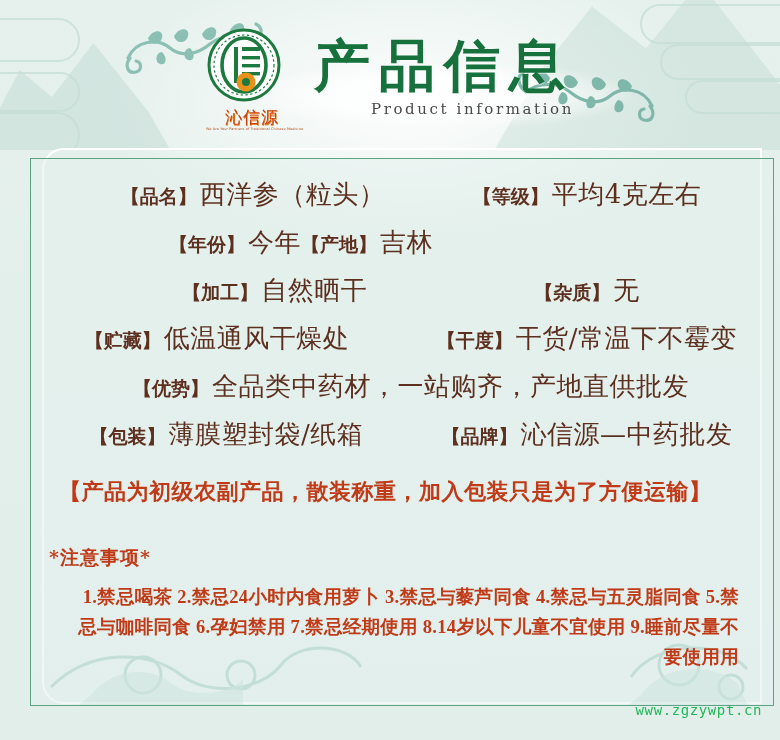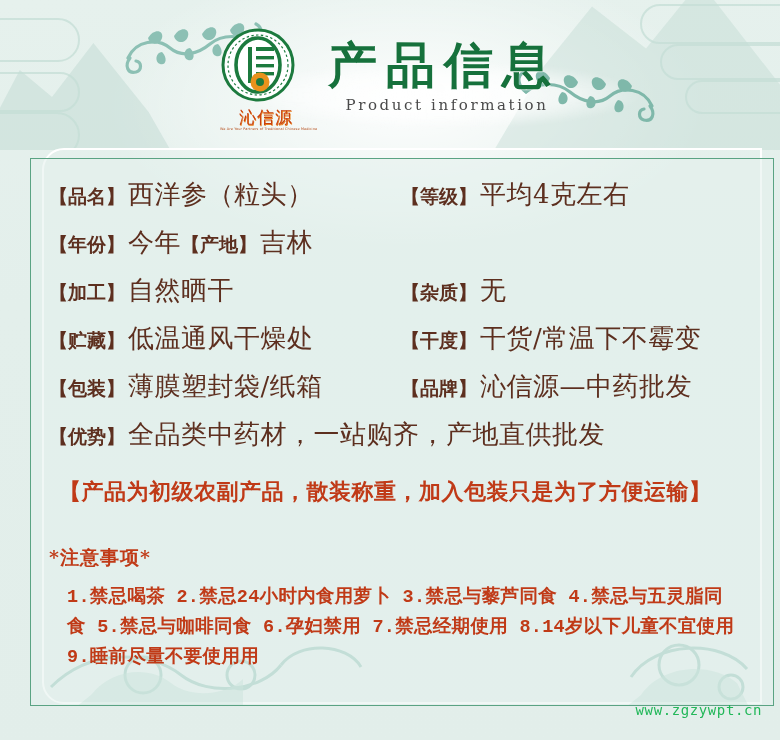--- a/index.html
+++ b/index.html
@@ -79,28 +79,28 @@
   .logo-sub {
     text-align:center; margin-top:2px;
     font-size:3.4px; color:#b2440f; letter-spacing:0.15px;
     transform:scale(1.0); line-height:1;
     white-space:nowrap;
   }
 
   .title-block { margin-top:4px; }
   .title-cn {
     font-family:"DejaVu Serif","Liberation Serif",serif;
-    font-size:49px; font-weight:bold; color:#16713c;
+    font-size:56px; font-weight:bold; color:#16713c;
     letter-spacing:9px; line-height:1.05;
     text-shadow:0 1px 0 rgba(255,255,255,0.6);
   }
   .title-en {
     font-family:"DejaVu Serif","Liberation Serif",serif;
     font-size:15px; color:#4a4a4a; letter-spacing:2.6px;
-    text-align:center; margin-top:5px; padding-left:6px;
+    text-align:right; margin-top:5px; padding-left:6px;
   }
 
   
   .panel-outer {
     position:absolute; left:42px; top:148px; right:18px; bottom:36px;
     border:2px solid #ffffff;
     border-radius:22px 0 0 22px;
     pointer-events:none;
   }
   .panel {
@@ -110,21 +110,21 @@
     background:rgba(228,241,236,0.55);
     overflow:hidden;
   }
   .panel-deco { position:absolute; bottom:-6px; left:0; width:100%; height:120px; opacity:0.55; pointer-events:none; }
 
   .rows {
     position:relative;
     padding:18px 0 0 18px;
     z-index:2;
   }
-  .row { display:flex; align-items:baseline; height:48px; }
+  .row { display:flex; align-items:baseline; height:48px;justify-content:center; }
   .cell { display:flex; align-items:baseline; }
   .cell.c1 { width:352px; }
   .cell.c2 { }
   .row.full .cell.c1 { width:auto; }
 
   .label {
     font-family:"DejaVu Serif","Liberation Serif",serif;
     font-size:19px; font-weight:bold; color:#5d2f1f;
     white-space:nowrap; letter-spacing:0;
   }
@@ -138,25 +138,25 @@
     font-family:"DejaVu Serif","Liberation Serif",serif;
     font-size:22px; font-weight:bold; color:#c03a17;
     margin:12px 0 0 28px; letter-spacing:0.5px; position:relative; z-index:2;
   }
   .caution-title {
     font-family:"DejaVu Serif","Liberation Serif",serif;
     font-size:19px; font-weight:bold; color:#c03a17;
     margin:38px 0 0 18px; letter-spacing:1px; position:relative; z-index:2;
   }
   .caution-body {
-    font-family:Liberation Mono, monospace;
+    font-family:Liberation Serif, serif;
     font-size:18.5px; font-weight:bold; color:#c03a17;
     margin:12px 34px 0 36px; line-height:1.62;
     letter-spacing:0.3px; position:relative; z-index:2;
-    text-align:left;
+    text-align:right;
   }
 
   .watermark {
     position:absolute; right:18px; bottom:22px;
     font-family:"DejaVu Sans Mono","Liberation Mono",monospace;
     font-size:14px; color:#18b552; letter-spacing:0.6px;
     opacity:0.95;
   }
 </style>
 </head>
@@ -306,35 +306,35 @@
         <div class="cell c1">
           <span class="label">【贮藏】</span>
           <span class="value">低温通风干燥处</span>
         </div>
         <div class="cell c2">
           <span class="label">【干度】</span>
           <span class="value">干货/常温下不霉变</span>
         </div>
       </div>
 
+      <div class="row full">
+        <div class="cell c1">
+          <span class="label">【优势】</span>
+          <span class="value">全品类中药材，一站购齐，产地直供批发</span>
+        </div>
+      </div>
+
       <div class="row">
         <div class="cell c1">
           <span class="label">【包装】</span>
           <span class="value">薄膜塑封袋/纸箱</span>
         </div>
         <div class="cell c2">
           <span class="label">【品牌】</span>
           <span class="value">沁信源—中药批发</span>
-        </div>
-      </div>
-
-      <div class="row full">
-        <div class="cell c1">
-          <span class="label">【优势】</span>
-          <span class="value">全品类中药材，一站购齐，产地直供批发</span>
         </div>
       </div>
 
     </div>
 
     <div class="note-red">【产品为初级农副产品，散装称重，加入包装只是为了方便运输】</div>
 
     <div class="caution-title">*注意事项*</div>
     <div class="caution-body">1.禁忌喝茶 2.禁忌24小时内食用萝卜 3.禁忌与藜芦同食 4.禁忌与五灵脂同食 5.禁忌与咖啡同食 6.孕妇禁用 7.禁忌经期使用 8.14岁以下儿童不宜使用 9.睡前尽量不要使用用</div>
   </div>

